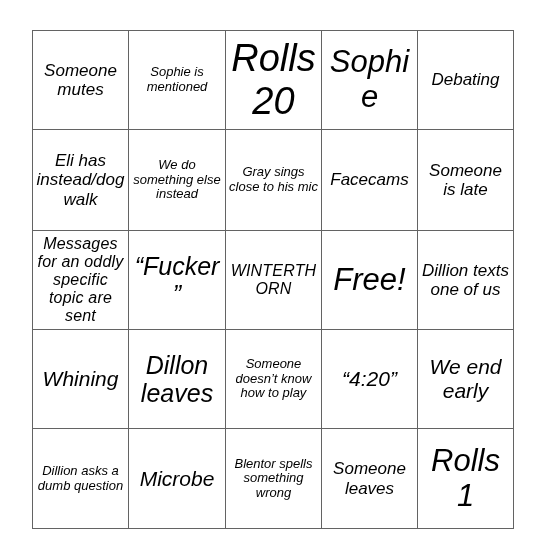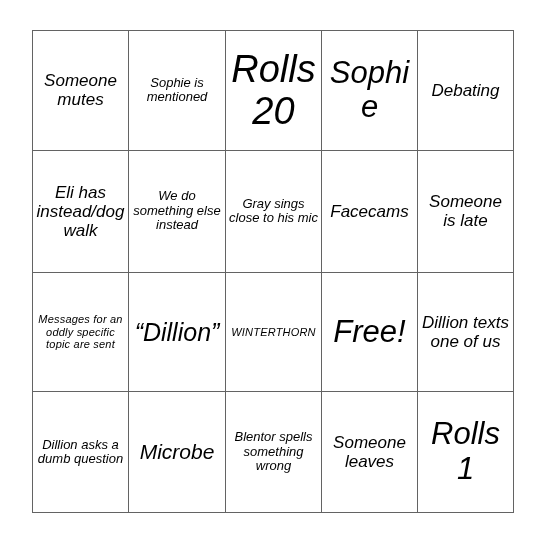--- a/index.html
+++ b/index.html
@@ -40,21 +40,21 @@
   #bingo-card col.c3 { width: 96px; }
   #bingo-card col.c4 { width: 96px; }
   
   #bingo-card tr.r0 td { height: 96px; }
   #bingo-card tr.r1 td { height: 98px; }
   #bingo-card tr.r2 td { height: 96px; }
   #bingo-card tr.r3 td { height: 96px; }
   #bingo-card tr.r4 td { height: 97px; }
 
   
-  .t-xs   { font-size: 11px; letter-spacing: 0.2px; margin-top: 12px; }
+  .t-xs   { font-size: 16px; letter-spacing: 0.2px; margin-top: 12px; }
   .t-sm   { font-size: 13px; margin-top: 24px; }
   .t-md   { font-size: 17px; }
   .t-lg   { font-size: 21px; }
   .t-xl   { font-size: 25px; }
   .t-xxl  { font-size: 31px; }
   .t-huge { font-size: 38px; margin-top: 12px; }
 </style>
 </head>
 <body>
 
@@ -76,24 +76,31 @@
     </tr>
     <tr class="r1">
       <td class="t-md">Eli has instead/dog walk</td>
       <td class="t-sm">We do something else instead</td>
       <td class="t-sm">Gray sings close to his mic</td>
       <td class="t-md">Facecams</td>
       <td class="t-md">Someone is late</td>
     </tr>
     <tr class="r2">
       <td class="t-xs">Messages for an oddly specific topic are sent</td>
-      <td class="t-xl">“Dillion”</td>
+      <td class="t-xl">“Fucker”</td>
       <td class="t-xs">WINTERTHORN</td>
       <td class="t-xxl">Free!</td>
       <td class="t-md">Dillion texts one of us</td>
+    </tr>
+    <tr class="r3">
+      <td class="t-lg">Whining</td>
+      <td class="t-xl">Dillon leaves</td>
+      <td class="t-sm">Someone doesn’t know how to play</td>
+      <td class="t-lg">“4:20”</td>
+      <td class="t-lg">We end early</td>
     </tr>
     <tr class="r4">
       <td class="t-sm">Dillion asks a dumb question</td>
       <td class="t-lg">Microbe</td>
       <td class="t-sm">Blentor spells something wrong</td>
       <td class="t-md">Someone leaves</td>
       <td class="t-xxl">Rolls 1</td>
     </tr>
   </tbody>
 </table>

